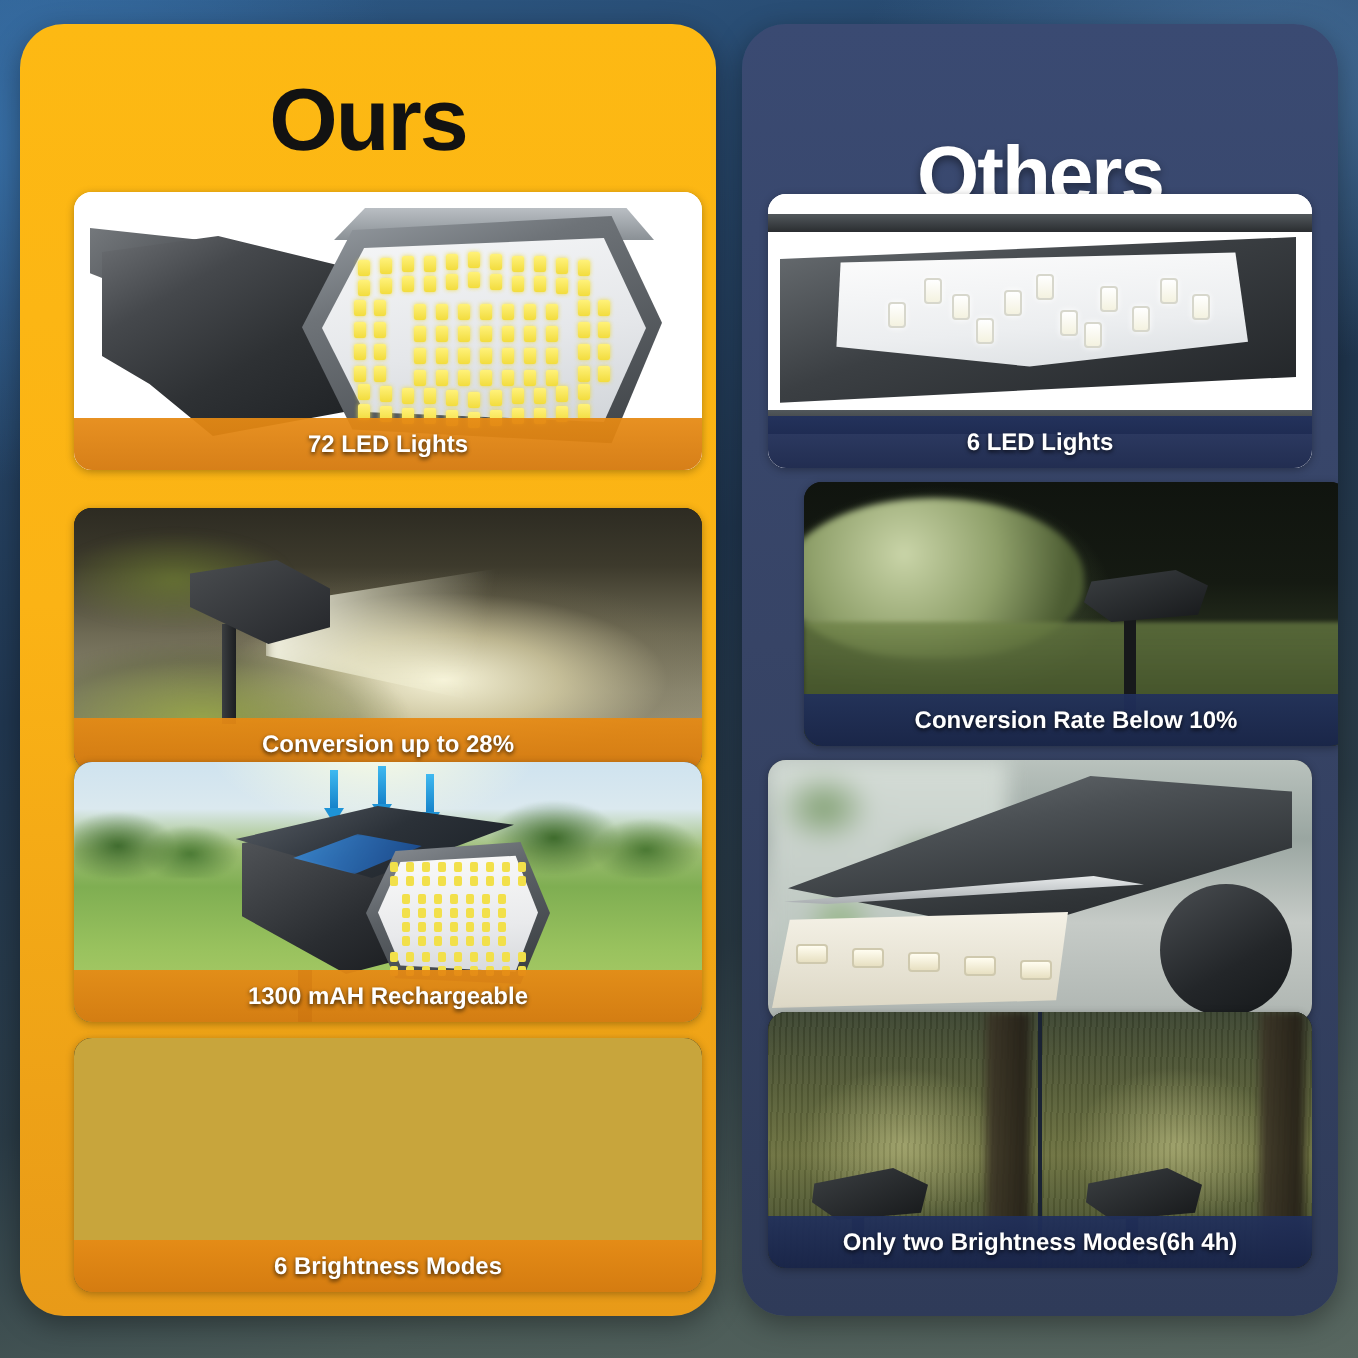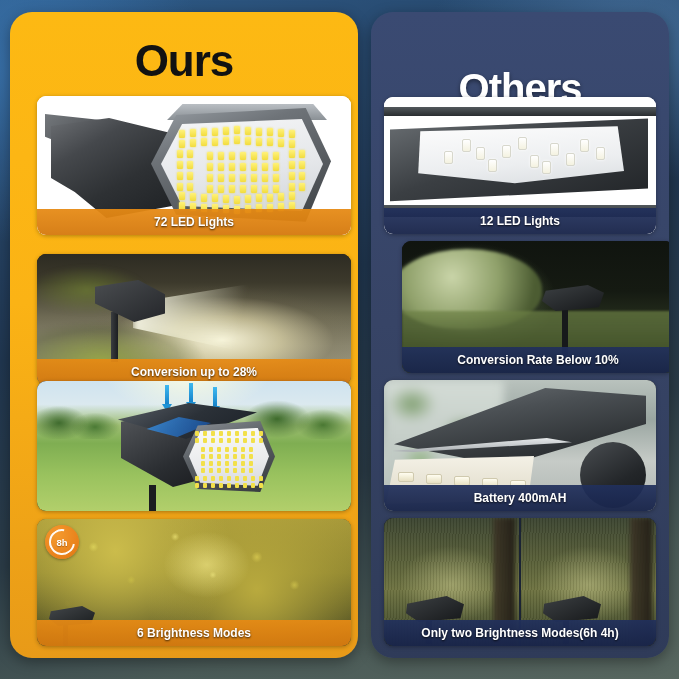--- a/index.html
+++ b/index.html
@@ -74,21 +74,21 @@
   .lbl-others{ background: linear-gradient(180deg, rgba(33,48,92,0.93), rgba(25,37,74,0.96)); }
 
   
   .o-c1 { left: 27px; top: 84px;  width: 314px; height: 139px; background:#fff; }
   .o-c2 { left: 27px; top: 230px; width: 314px; height: 131px; margin-top: 12px; }
   .o-c3 { left: 27px; top: 369px; width: 314px; height: 130px; }
   .o-c4 { left: 27px; top: 507px; width: 314px; height: 127px; }
   .x-c1 { left: 13px; top: 85px;  width: 272px; height: 137px; background:#fff; }
   .x-c2 { left: 13px; top: 229px; width: 272px; height: 132px; margin-left: 18px; }
   .x-c3 { left: 13px; top: 368px; width: 272px; height: 131px; }
-  .x-c4 { left: 13px; top: 506px; width: 272px; height: 128px; }
+  .x-c4 { left: 13px; top: 494px; width: 272px; height: 128px; }
 
   
 
   
   .ours-lamp-bg { position:absolute; inset:0; background:#ffffff; }
   .ol-body {
     position:absolute; left:14px; top:22px; width:132px; height:100px;
     background: linear-gradient(150deg,#6c6f73 0%,#45484c 28%,#2e3134 60%,#1d2023 100%);
     clip-path: polygon(0% 8%, 44% 0%, 100% 18%, 100% 86%, 42% 100%, 18% 74%, 0% 60%);
   }
@@ -561,34 +561,26 @@
             <div class="o3-led" style="left: 166px; top: 102px;"></div>
             <div class="o3-led" style="left: 174px; top: 102px;"></div>
             <div class="o3-led" style="left: 182px; top: 102px;"></div>
             <div class="o3-led" style="left: 190px; top: 102px;"></div>
             <div class="o3-led" style="left: 198px; top: 102px;"></div>
             <div class="o3-led" style="left: 206px; top: 102px;"></div>
             <div class="o3-led" style="left: 214px; top: 102px;"></div>
             <div class="o3-led" style="left: 222px; top: 102px;"></div>
           </div>
       </div>
+      <div class="card-label lbl-ours">1300 mAH Rechargeable</div>
     </div>
 
     <div class="card o-c4">
       <div class="card-media">
         <div class="o4">
-          <div class="o4-tile">
-            <div class="leafy"></div>
-            <div class="o4-post"></div>
-            <div class="o4-lamp"></div>
-            <div class="badge">
-              <div class="badge-ring"></div>
-              <span class="badge-txt">8h</span>
-            </div>
-          </div>
         </div>
       </div>
       <div class="card-label lbl-ours">6 Brightness Modes</div>
     </div>
   </div>
 
   <div class="panel panel-others">
 
     <div class="panel-title title-others">Others</div>
 
@@ -607,21 +599,21 @@
             <div class="x1-led" style="left: 166px; top: 46px;"></div>
             <div class="x1-led" style="left: 182px; top: 56px;"></div>
             <div class="x1-led" style="left: 196px; top: 42px;"></div>
             <div class="x1-led" style="left: 60px; top: 54px;"></div>
             <div class="x1-led" style="left: 104px; top: 62px;"></div>
             <div class="x1-led" style="left: 158px; top: 64px;"></div>
             <div class="x1-led" style="left: 212px; top: 50px;"></div>
           </div>
         <div class="x1-bar" style="top:108px; height:12px;"></div>
       </div>
-      <div class="card-label lbl-others">12 LED Lights</div>
+      <div class="card-label lbl-others">6 LED Lights</div>
     </div>
 
     <div class="card x-c2">
       <div class="card-media">
         <div class="x2"></div>
         <div class="x2-bush"></div>
         <div class="x2-grass"></div>
         <div class="x2-post"></div>
         <div class="x2-lamp"></div>
       </div>
@@ -637,21 +629,20 @@
         <div class="x3-edge"></div>
         <div class="x3-lens"></div>
         <div id="others3-leds">
             <div class="x3-xled" style="left: 14px; top: 92px;"></div>
             <div class="x3-xled" style="left: 42px; top: 94px;"></div>
             <div class="x3-xled" style="left: 70px; top: 96px;"></div>
             <div class="x3-xled" style="left: 98px; top: 98px;"></div>
             <div class="x3-xled" style="left: 126px; top: 100px;"></div>
           </div>
       </div>
-      <div class="card-label lbl-others">Battery 400mAH</div>
     </div>
 
     <div class="card x-c4">
       <div class="card-media">
         <div class="x4">
           <div class="x4-tile">
             <div class="blades"></div>
             <div class="x4-trunk"></div>
             <div class="x4-post"></div>
             <div class="x4-lamp"></div>

